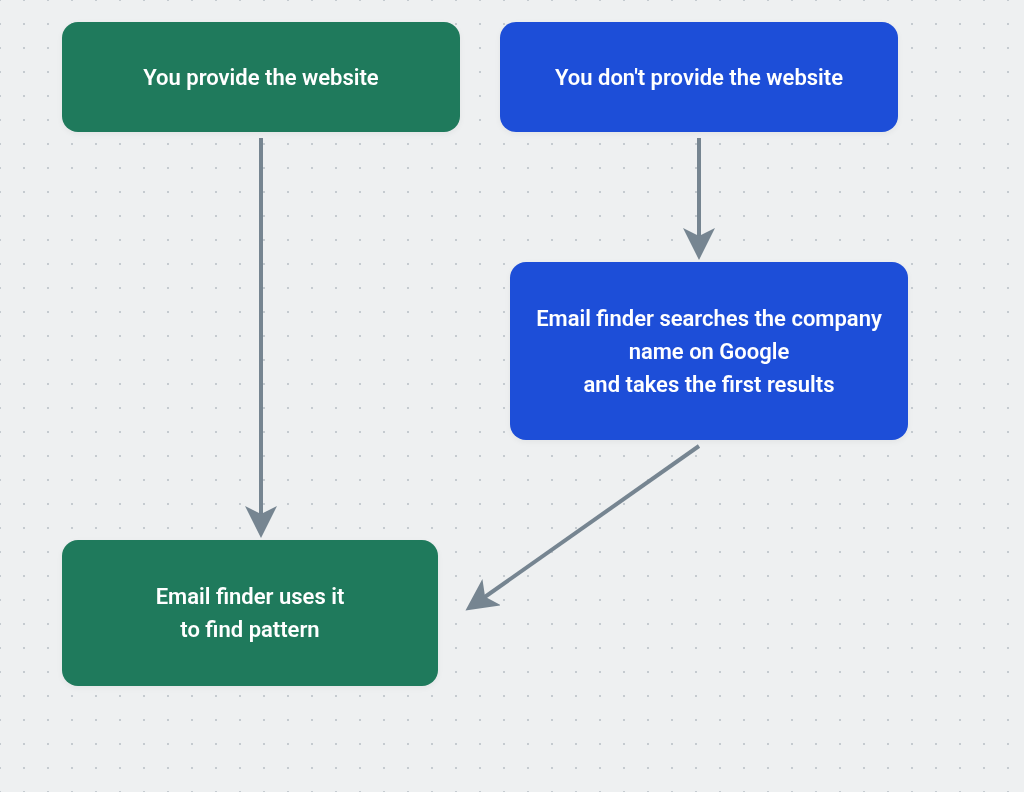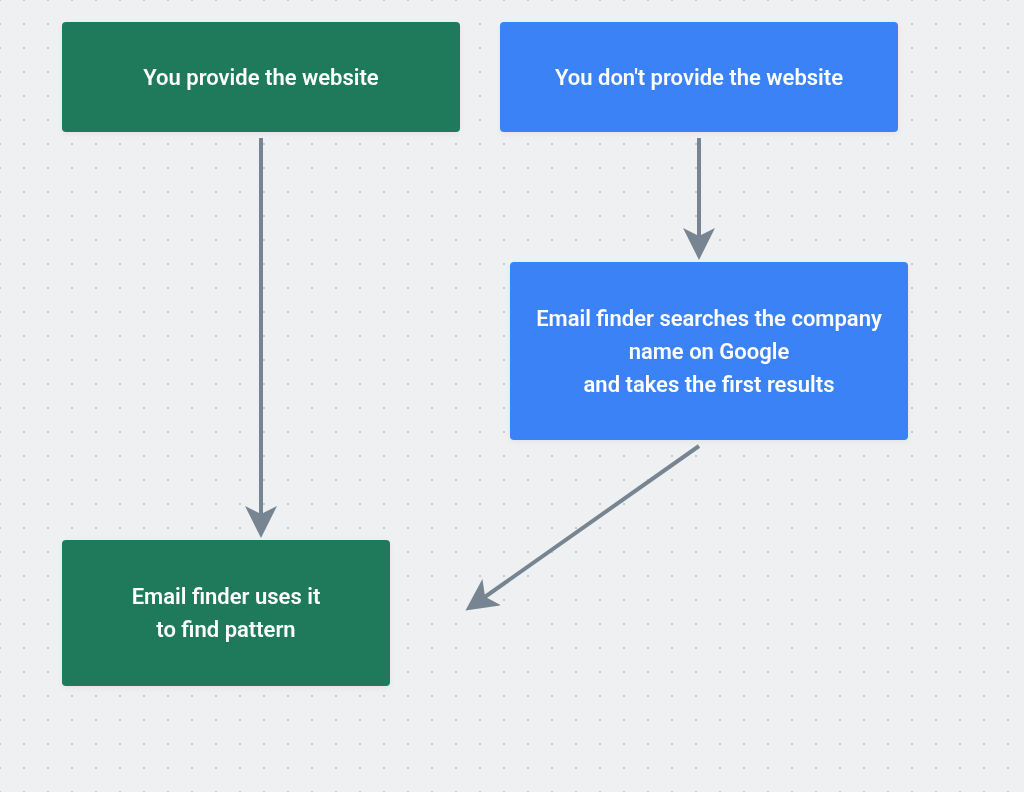--- a/index.html
+++ b/index.html
@@ -9,52 +9,52 @@
     background-color: #eef0f1;
     background-image: radial-gradient(circle, #c5cbd0 1.5px, transparent 1.5px);
     background-size: 24px 24px;
     background-position: 12px 12px;
     position: relative;
     font-family: -apple-system, BlinkMacSystemFont, "Segoe UI", Roboto, Helvetica, Arial, sans-serif;
     overflow: hidden;
   }
   .node {
     position: absolute;
-    border-radius: 4px;
+    border-radius: 16px;
     display: flex;
     align-items: center;
     justify-content: center;
     text-align: center;
     color: #ffffff;
     font-weight: 600;
     font-size: 22px;
     line-height: 1.5;
     padding: 20px 24px;
     box-shadow: 0 2px 6px rgba(0,0,0,0.05);
   }
   .green { background-color: #1f7a5c; }
-  .red   { background-color: #3b82f6; text-align: center; }
+  .red   { background-color: #1d4ed8; text-align: center; }
   .arrows {
     position: absolute;
     top: 0; left: 0;
     width: 1024px;
     height: 792px;
     pointer-events: none;
   }
 </style>
 </head>
 <body>
 
 <div class="node green" style="left:62px; top:22px; width:398px; height:110px;">You provide the website</div>
 
 <div class="node red" style="left:500px; top:22px; width:398px; height:110px;">You don't provide the website</div>
 
 <div class="node red" style="left:500px; top:262px; width:398px; height:178px;margin-left:10px;">Email finder searches the company name on Google<br>and takes the first results</div>
 
-<div class="node green" style="left:62px; top:540px; width:328px; height:146px;">Email finder uses it<br>to find pattern</div>
+<div class="node green" style="left:62px; top:540px; width:376px; height:146px;">Email finder uses it<br>to find pattern</div>
 
 <svg class="arrows" viewBox="0 0 1024 792">
   <defs>
     <marker id="ah" viewBox="0 0 12 12" refX="9" refY="6" markerWidth="8" markerHeight="8" orient="auto-start-reverse">
       <path d="M0,0 L12,6 L0,12 L3,6 Z" fill="#768591"></path>
     </marker>
   </defs>
 
   <line x1="261" y1="138" x2="261" y2="530" stroke="#768591" stroke-width="4" marker-end="url(#ah)"></line>
 

